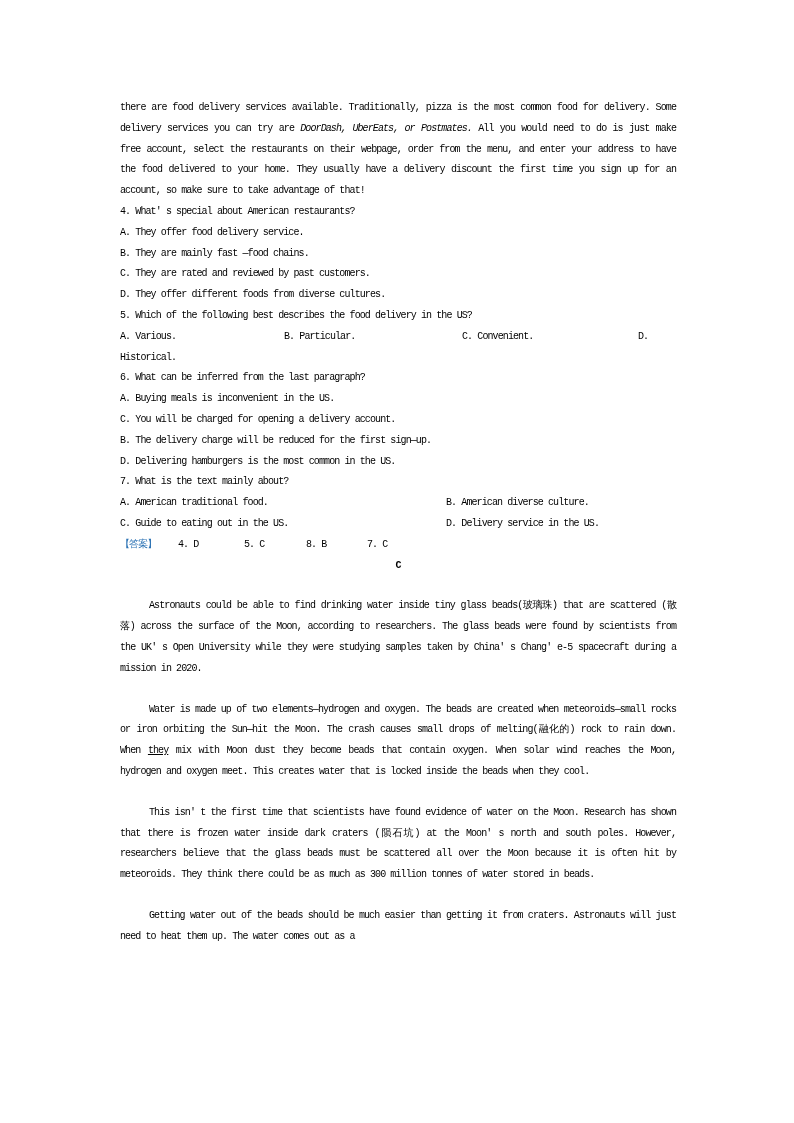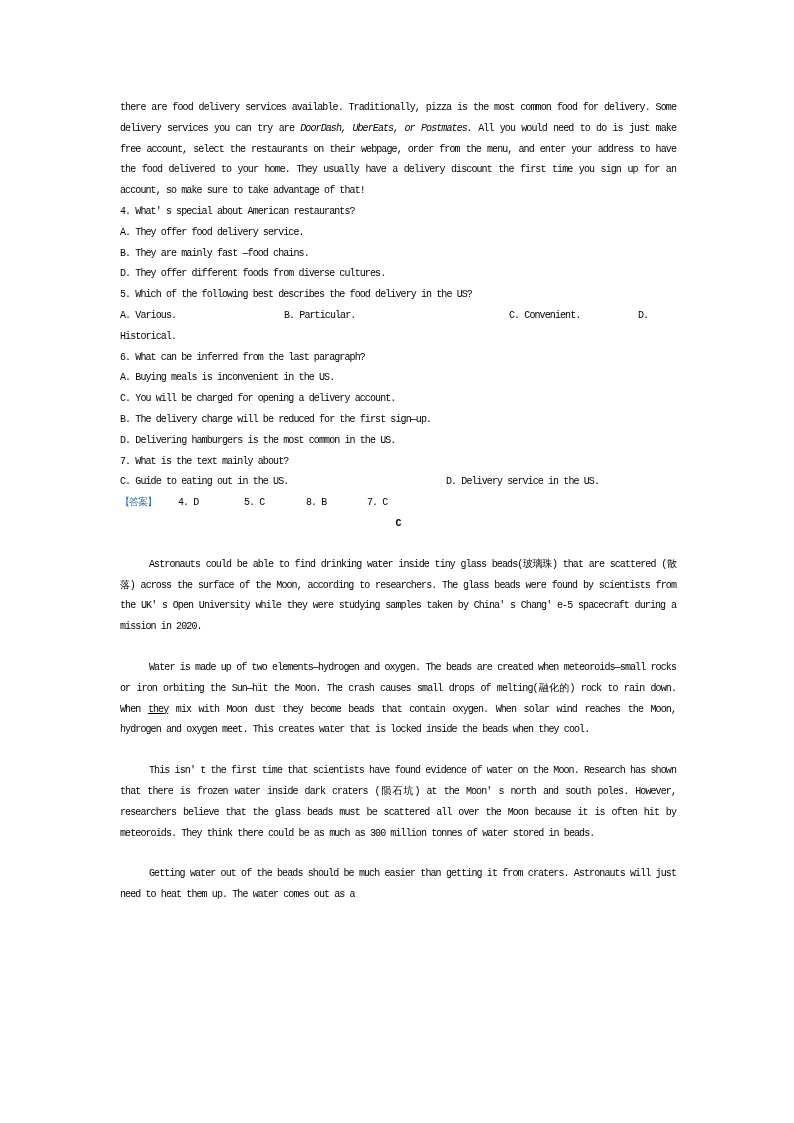--- a/index.html
+++ b/index.html
@@ -38,21 +38,21 @@
     position: relative;
     height: 20.8px;
   }
   .optrow > span {
     position: absolute;
     top: 0;
     white-space: nowrap;
   }
   .t0 { left: 0; }
   .t1 { left: 164px; }
-  .t2 { left: 342px; margin-left: 47px; }
+  .t2 { left: 342px; }
   .t3 { left: 518px; }
   .h0 { left: 0; }
   .h1 { left: 326px; }
   .a-label { left: 0; }
   .a0 { left: 58px; }
   .a1 { left: 124px; }
   .a2 { left: 186px; }
   .a3 { left: 247px; }
   .section-heading {
     text-align: center;
@@ -66,38 +66,43 @@
 <body>
 
 <div class="page">
   <div class="content">
 
     <p class="para"><span>there are food delivery services available. Traditionally, pizza is the most common food for delivery. Some delivery services you can try are </span><span class="seg-italic">DoorDash, UberEats, or Postmates.</span><span> All you would need to do is just make free account, select the restaurants on their webpage, order from the menu, and enter your address to have the food delivered to your home. They usually have a delivery discount the first time you sign up for an account, so make sure to take advantage of that!</span></p>
 
     <div class="line">4. What' s special about American restaurants?</div>
     <div class="line">A. They offer food delivery service.</div>
     <div class="line">B. They are mainly fast —food chains.</div>
+    <div class="line">C. They are rated and reviewed by past customers.</div>
     <div class="line">D. They offer different foods from diverse cultures.</div>
 
     <div class="line">5. Which of the following best describes the food delivery in the US?</div>
     <div class="optrow">
       <span class="t0">A. Various.</span>
       <span class="t1">B. Particular.</span>
       <span class="t2">C. Convenient.</span>
       <span class="t3">D.</span>
     </div>
     <div class="line">Historical.</div>
 
     <div class="line">6. What can be inferred from the last paragraph?</div>
     <div class="line">A. Buying meals is inconvenient in the US.</div>
     <div class="line">C. You will be charged for opening a delivery account.</div>
     <div class="line">B. The delivery charge will be reduced for the first sign—up.</div>
     <div class="line">D. Delivering hamburgers is the most common in the US.</div>
 
     <div class="line">7. What is the text mainly about?</div>
+    <div class="optrow">
+      <span class="h0">A. American traditional food.</span>
+      <span class="h1">B. American diverse culture.</span>
+    </div>
     <div class="optrow">
       <span class="h0">C. Guide to eating out in the US.</span>
       <span class="h1">D. Delivery service in the US.</span>
     </div>
 
     <div class="optrow">
       <span class="a-label answer-label-text">【答案】</span>
       <span class="a0">4. D</span>
       <span class="a1">5. C</span>
       <span class="a2">8. B</span>

